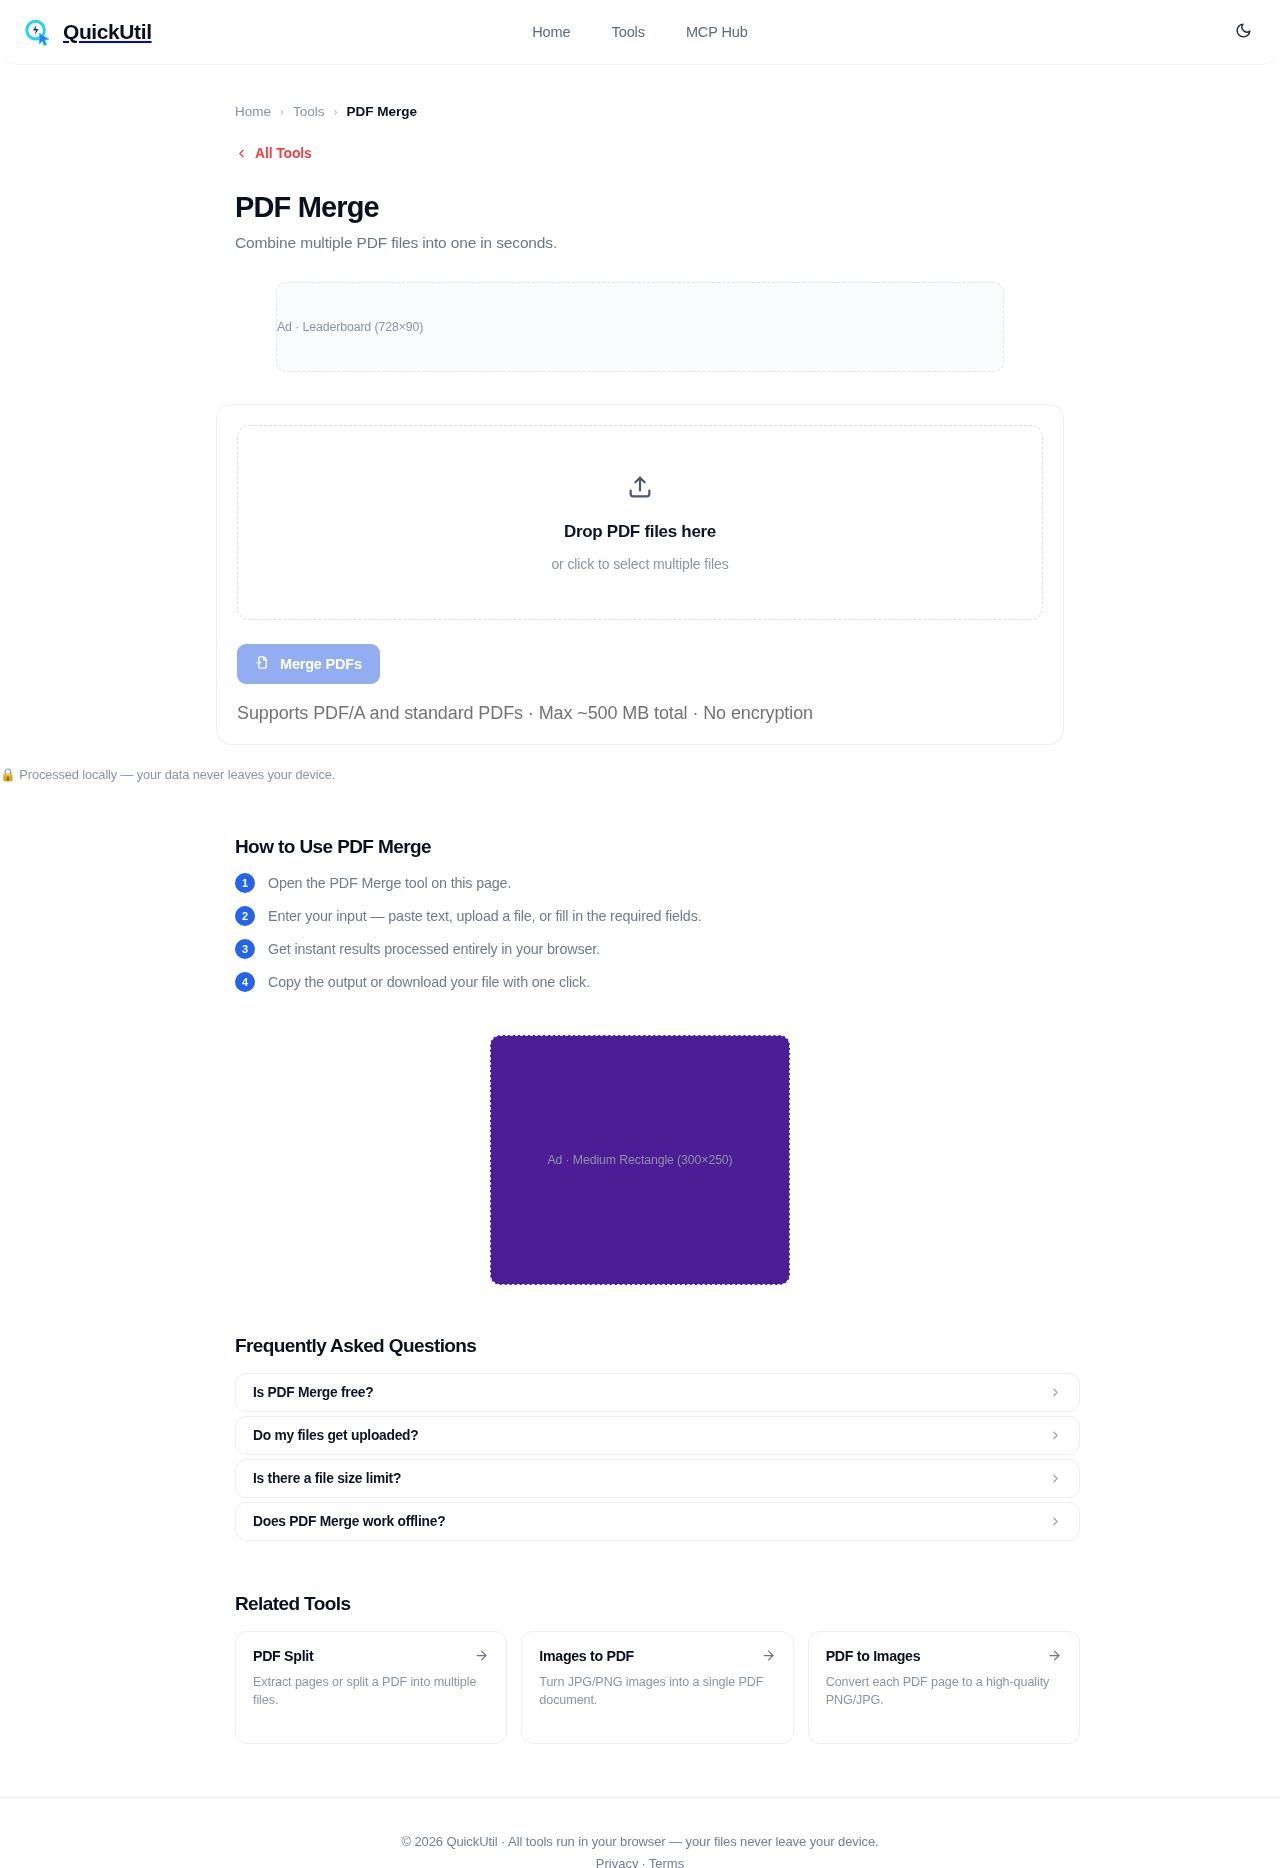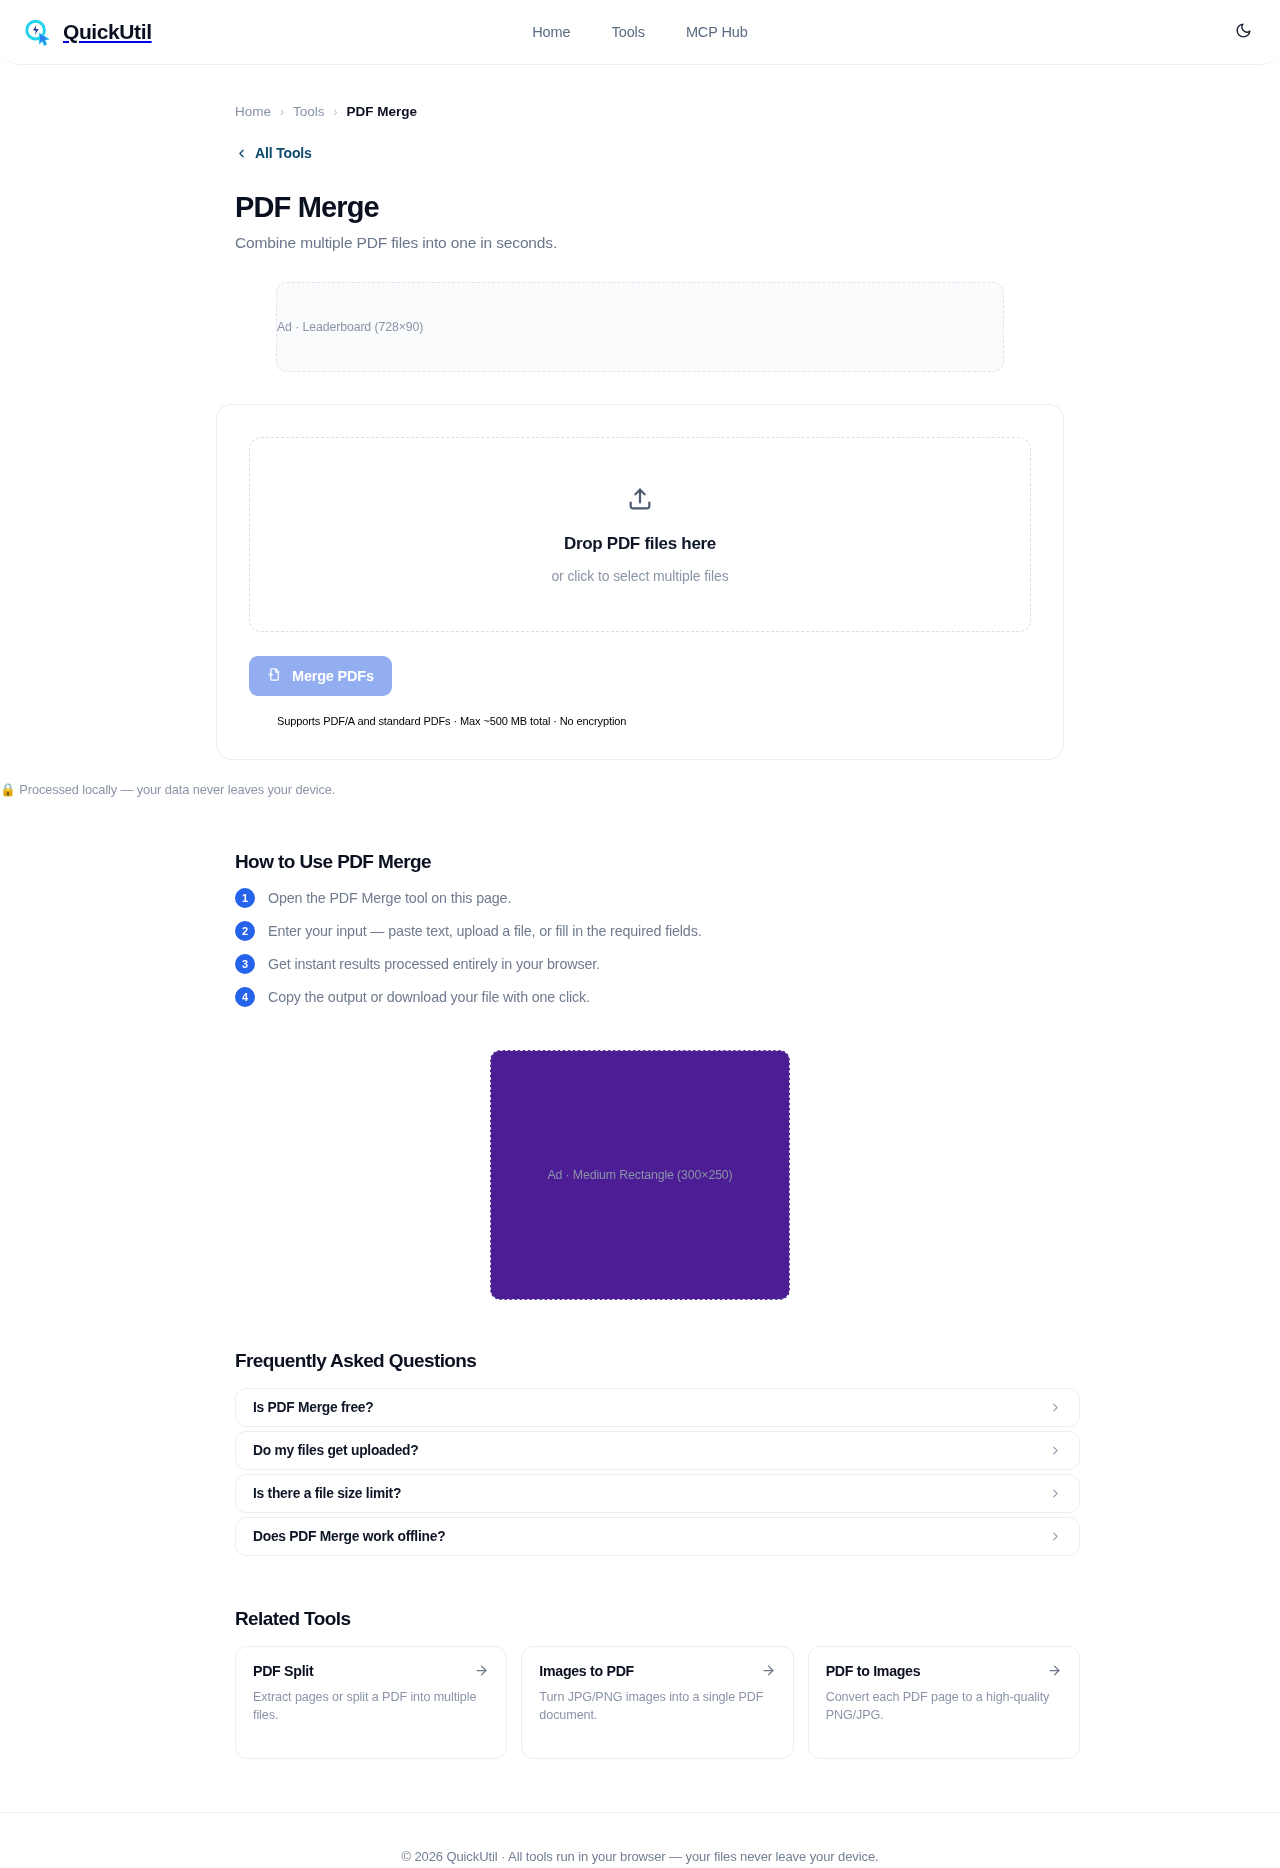--- a/index.html
+++ b/index.html
@@ -73,21 +73,21 @@
   .crumb-sep { color: #b6bfcd; font-size: 12px; }
   .crumb-current { color: #0b1020; font-weight: 600; }
 
   .back-link {
     margin-top: 26px;
     display: inline-flex;
     align-items: center;
     gap: 7px;
     font-size: 14px;
     font-weight: 600;
-    color: #0c4a6e;
+    color: #ef4444;
     text-decoration: none;
     letter-spacing: -0.15px;
   }
   .back-chevron { display: block; }
 
   .page-title {
     margin-top: 27px;
     font-size: 29px;
     font-weight: 700;
     letter-spacing: -0.85px;
@@ -130,21 +130,21 @@
     letter-spacing: -0.1px;
   }
 
   
   .tool-card {
     width: 848px;
     margin: 32px auto 0;
     border: 1px solid #ebeef3;
     border-radius: 15px;
     background: #fff;
-    padding: 32px;
+    padding: 20px;
   }
   .dropzone {
     border: 1px dashed #d9dfe8;
     border-radius: 12px;
     height: 195px;
     display: flex;
     flex-direction: column;
     align-items: center;
     justify-content: center;
     background: #fff;
@@ -173,24 +173,23 @@
     border-radius: 9px;
     padding: 11px 18px;
     font-size: 14.5px;
     font-weight: 600;
     font-family: inherit;
     letter-spacing: -0.2px;
     cursor: pointer;
   }
   .hint-text {
     margin-top: 19px;
-    font-size: 11px;
-    color: #000000;
-    letter-spacing: -0.1px;
-    margin-left: 28px;
+    font-size: 18px;
+    color: #737373;
+    letter-spacing: -0.1px;
   }
   .privacy-note {
     margin-top: 22px;
     text-align: left;
     font-size: 12.8px;
     color: #8b95a7;
     letter-spacing: -0.1px;
   }
 
   

